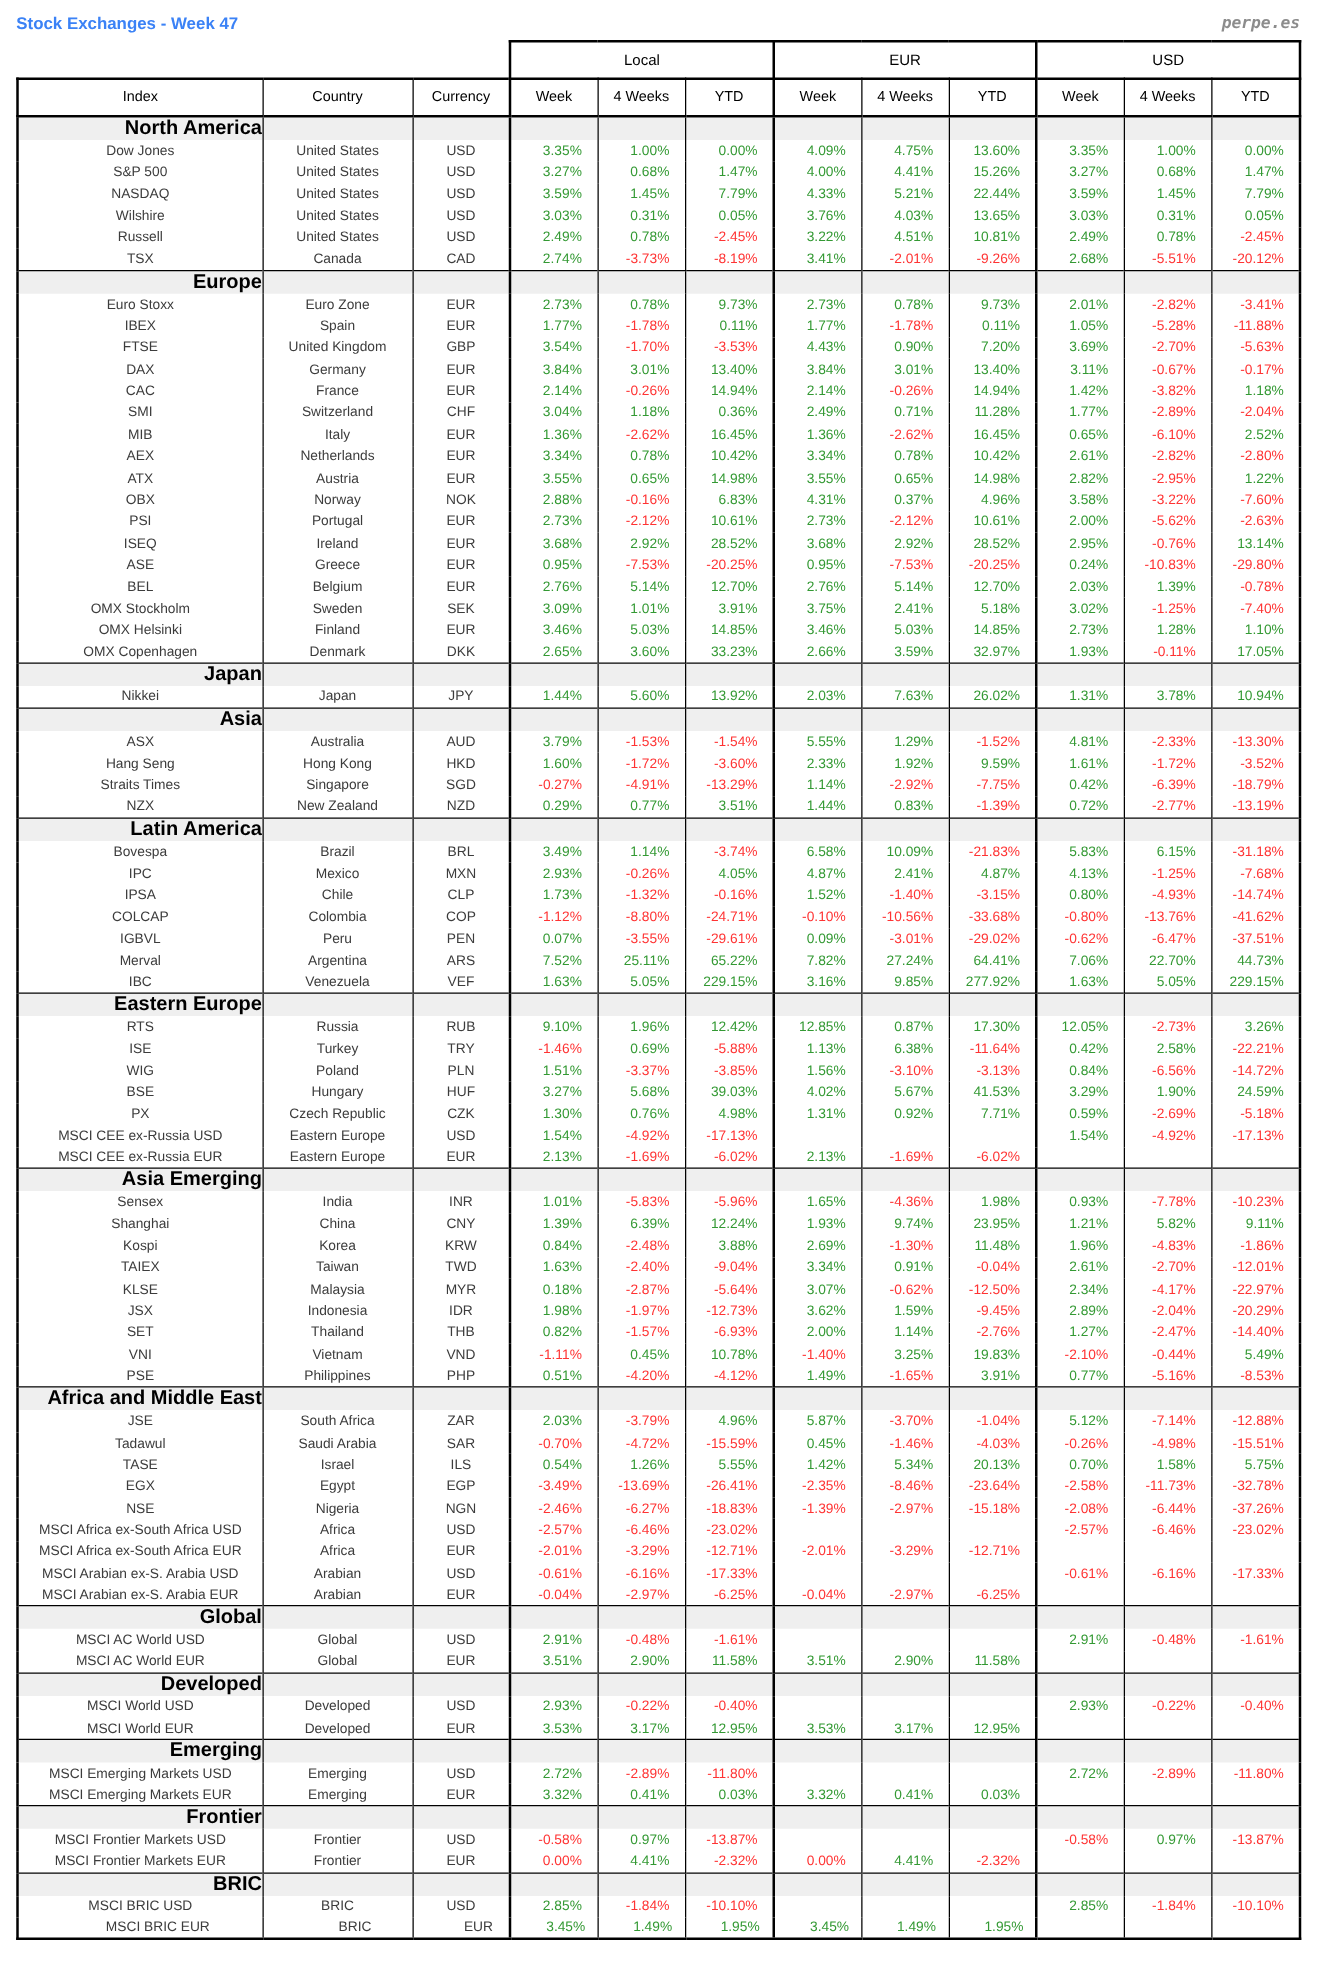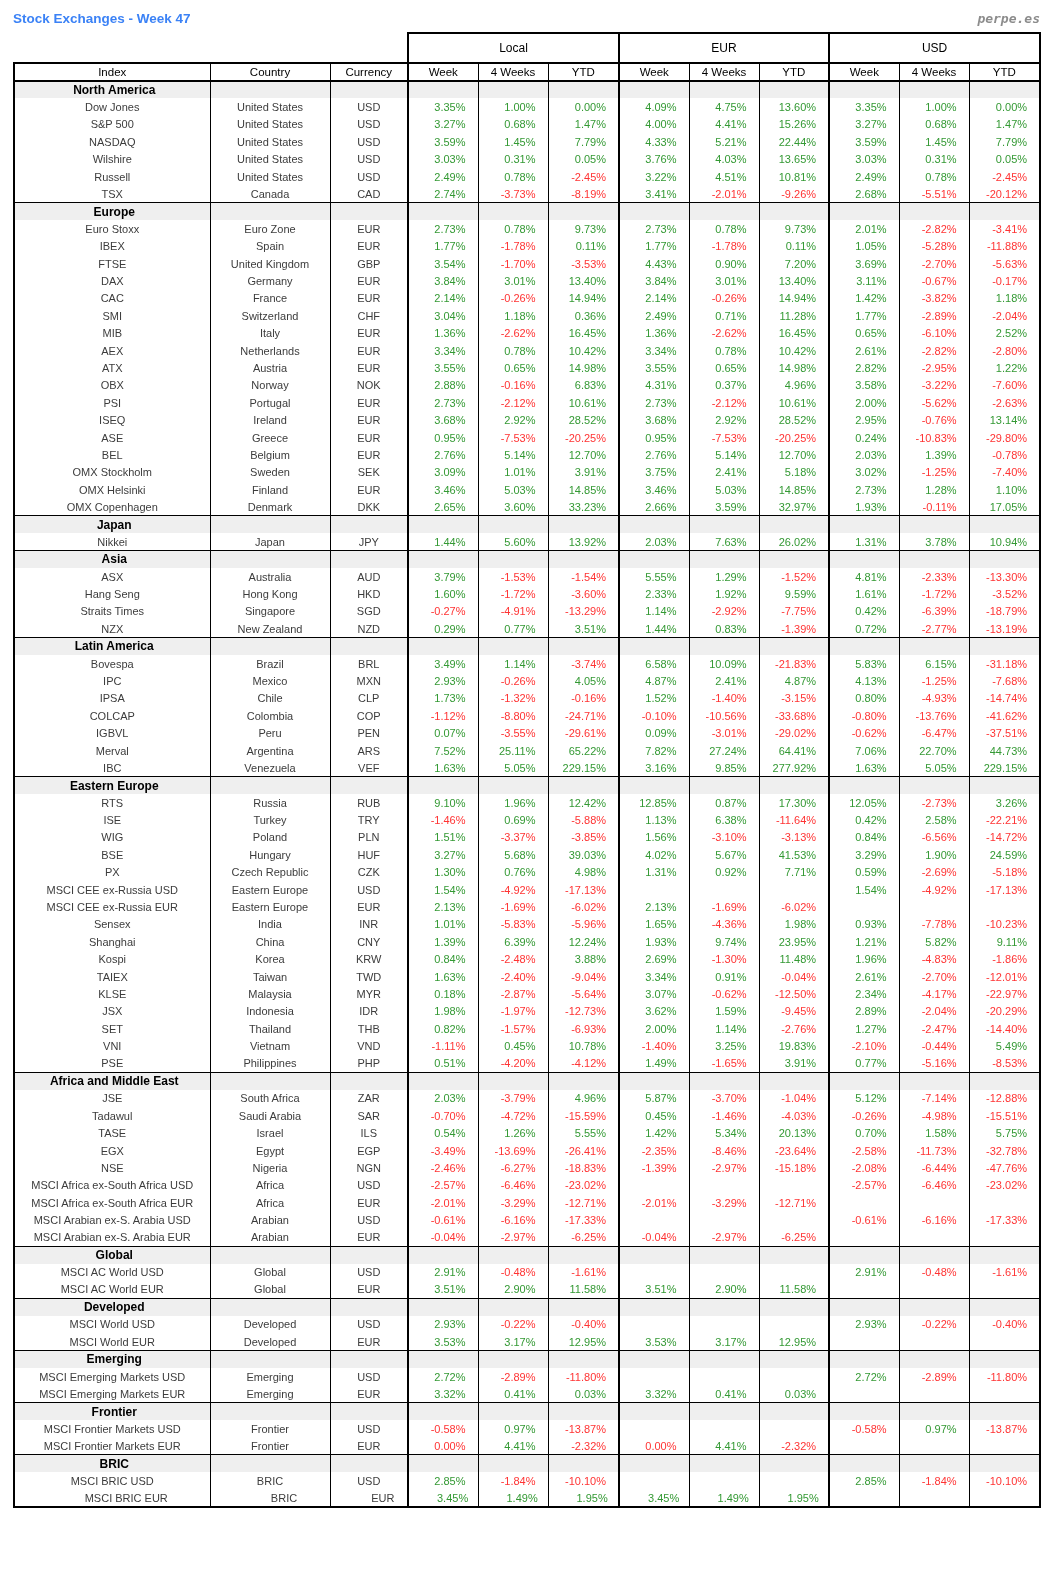--- a/index.html
+++ b/index.html
@@ -7,32 +7,32 @@
   body{margin:0;width:1054px;background:#fff;font-family:"Liberation Sans","DejaVu Sans",sans-serif;}
   .page{padding:6px 14px 10px 13px;}
   .topbar{display:flex;justify-content:space-between;align-items:flex-end;margin-bottom:6px;height:20px;}
   .title{font-weight:bold;font-size:13.5px;color:#3b82f6;}
   .site{font-family:"DejaVu Sans Mono",monospace;font-style:italic;font-weight:bold;font-size:13px;color:var(--gray);}
   table{border-collapse:collapse;table-layout:fixed;width:1026px;}
   th{font-weight:normal;padding:0;}
   td{padding:0;}
   thead .ghead{border:2px solid #000;font-size:12px;height:30px;color:#000;}
   thead .blank{border:none;}
-  thead .colh th{height:18px;font-size:11.5px;color:#000;text-align:center;border-top:2px solid #000;border-bottom:2px solid #000;}
+  thead .colh th{height:30px;font-size:11.5px;color:#000;text-align:center;border-top:2px solid #000;border-bottom:2px solid #000;}
   .c0{border-left:2px solid #000;}
   .c1,.c2,.c4,.c5,.c7,.c8,.c10,.c11{border-left:1px solid #000;}
   .c3,.c6,.c9{border-left:2px solid #000;}
   .c11{border-right:2px solid #000;}
   tbody td{height:17.4px;font-size:11px;color:var(--body);overflow:hidden;white-space:nowrap;}
   .txt{text-align:center;}
   .val{text-align:right;padding-right:12px;}
   .pos{color:var(--pos);}
   .neg{color:var(--neg);}
   tr.section td{background:var(--secbg);border-top:1px solid #000;}
-  .sec-name{font-weight:bold;font-size:12px;color:#000;text-align:center;padding-left:4px;}
+  .sec-name{font-weight:bold;font-size:16px;color:#000;text-align:right;padding-left:4px;}
   tbody tr:last-child td{border-bottom:2px solid #000;padding-left:28px;}
 </style>
 <title>Stock Exchanges - Week 47</title></head>
 <body>
 
 <div class="page">
   <div class="topbar">
     <span class="title">Stock Exchanges - Week 47</span>
     <span class="site">perpe.es</span>
   </div>
@@ -742,20 +742,34 @@
           <td class="c3 val pos">2.13%</td>
           <td class="c4 val neg">-1.69%</td>
           <td class="c5 val neg">-6.02%</td>
           <td class="c6 val pos">2.13%</td>
           <td class="c7 val neg">-1.69%</td>
           <td class="c8 val neg">-6.02%</td>
           <td class="c9 val"></td>
           <td class="c10 val"></td>
           <td class="c11 val"></td>
         </tr>
+        <tr class="section">
+          <td class="c0 sec-name">Asia Emerging</td>
+          <td class="c1"></td>
+          <td class="c2"></td>
+          <td class="c3"></td>
+          <td class="c4"></td>
+          <td class="c5"></td>
+          <td class="c6"></td>
+          <td class="c7"></td>
+          <td class="c8"></td>
+          <td class="c9"></td>
+          <td class="c10"></td>
+          <td class="c11"></td>
+        </tr>
         <tr>
           <td class="c0 txt">Sensex</td>
           <td class="c1 txt">India</td>
           <td class="c2 txt">INR</td>
           <td class="c3 val pos">1.01%</td>
           <td class="c4 val neg">-5.83%</td>
           <td class="c5 val neg">-5.96%</td>
           <td class="c6 val pos">1.65%</td>
           <td class="c7 val neg">-4.36%</td>
           <td class="c8 val pos">1.98%</td>
@@ -950,21 +964,21 @@
           <td class="c1 txt">Nigeria</td>
           <td class="c2 txt">NGN</td>
           <td class="c3 val neg">-2.46%</td>
           <td class="c4 val neg">-6.27%</td>
           <td class="c5 val neg">-18.83%</td>
           <td class="c6 val neg">-1.39%</td>
           <td class="c7 val neg">-2.97%</td>
           <td class="c8 val neg">-15.18%</td>
           <td class="c9 val neg">-2.08%</td>
           <td class="c10 val neg">-6.44%</td>
-          <td class="c11 val neg">-47.76%</td>
+          <td class="c11 val neg">-37.26%</td>
         </tr>
         <tr>
           <td class="c0 txt">MSCI Africa ex-South Africa USD</td>
           <td class="c1 txt">Africa</td>
           <td class="c2 txt">USD</td>
           <td class="c3 val neg">-2.57%</td>
           <td class="c4 val neg">-6.46%</td>
           <td class="c5 val neg">-23.02%</td>
           <td class="c6 val"></td>
           <td class="c7 val"></td>

